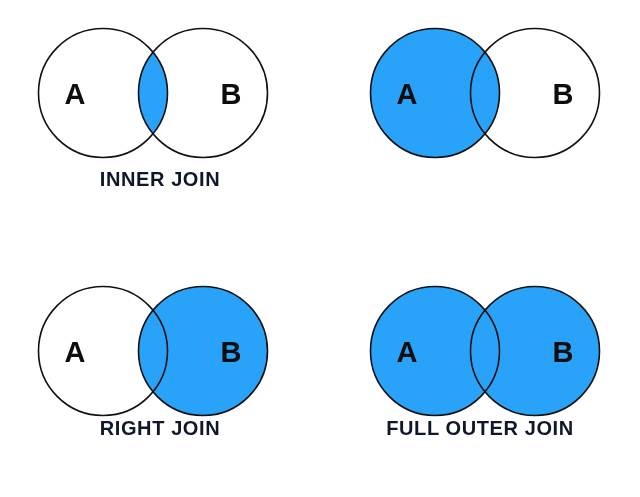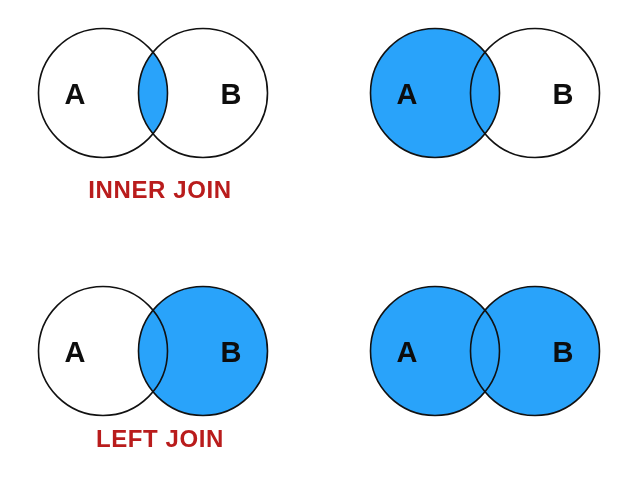--- a/index.html
+++ b/index.html
@@ -33,28 +33,28 @@
     position: absolute;
     left: 0;
     top: 0;
     width: 320px;
     height: 190px;
     display: block;
   }
   .caption {
     position: absolute;
     left: 0;
-    top: 176px;
+    top: 168px;
     width: 320px;
     text-align: center;
     font-family: "Liberation Sans", sans-serif;
-    font-size: 24px;
+    font-size: 20px;
     font-weight: bold;
     letter-spacing: 0.6px;
-    color: #b91c1c;
+    color: #0f172a;
     white-space: nowrap;
   }
   .set-label {
     font-family: "Liberation Sans", sans-serif;
     font-size: 29px;
     font-weight: bold;
     fill: #0d0d0d;
   }
 </style>
 </head>
@@ -95,27 +95,28 @@
 
   <div class="cell cell-2">
     <svg class="venn-svg" viewBox="0 0 320 190">
       <circle cx="103" cy="102" r="64.5" fill="#ffffff"></circle>
       <circle cx="203" cy="102" r="64.5" fill="#29a3fa"></circle>
       <circle cx="103" cy="102" r="64.5" fill="none" stroke="#111111" stroke-width="1.6"></circle>
       <circle cx="203" cy="102" r="64.5" fill="none" stroke="#111111" stroke-width="1.6"></circle>
       <text class="set-label" x="75" y="113" text-anchor="middle">A</text>
       <text class="set-label" x="231" y="113" text-anchor="middle">B</text>
     </svg>
-    <div class="caption">LEFT JOIN</div>
+    <div class="caption">RIGHT JOIN</div>
   </div>
 
   <div class="cell cell-3">
     <svg class="venn-svg" viewBox="0 0 320 190">
       <circle cx="115" cy="102" r="64.5" fill="#29a3fa"></circle>
       <circle cx="215" cy="102" r="64.5" fill="#29a3fa"></circle>
       <circle cx="115" cy="102" r="64.5" fill="none" stroke="#111111" stroke-width="1.6"></circle>
       <circle cx="215" cy="102" r="64.5" fill="none" stroke="#111111" stroke-width="1.6"></circle>
       <text class="set-label" x="87" y="113" text-anchor="middle">A</text>
       <text class="set-label" x="243" y="113" text-anchor="middle">B</text>
     </svg>
+    <div class="caption">FULL OUTER JOIN</div>
   </div>
 
 </div>
 
 </body></html>

